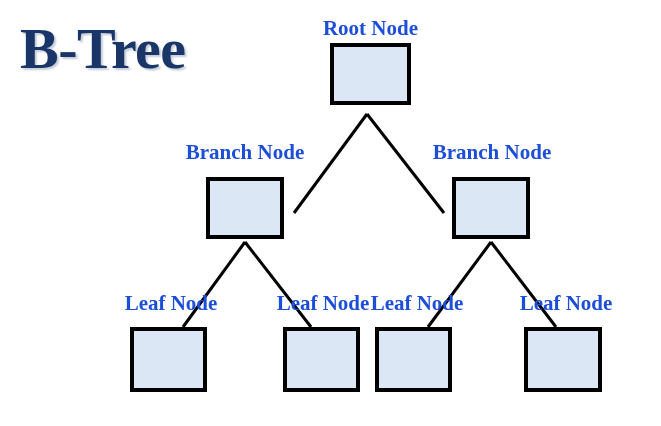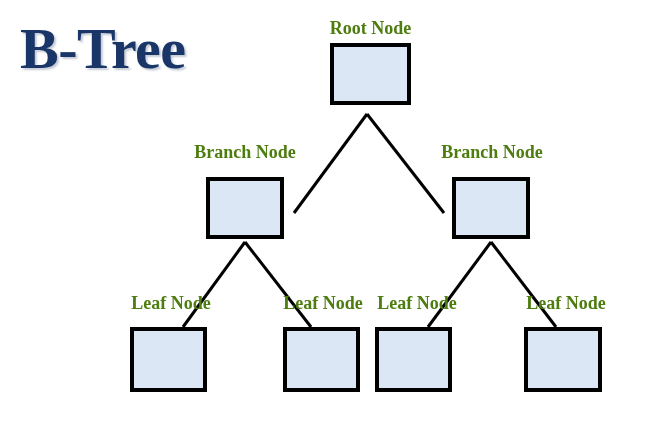--- a/index.html
+++ b/index.html
@@ -40,23 +40,23 @@
   .node {
     position: absolute;
     box-sizing: border-box;
     background: #dce7f5;
     border: 4px solid #000000;
   }
   .node-label {
     position: absolute;
     font-family: "Liberation Serif", "DejaVu Serif", serif;
     font-weight: bold;
-    font-size: 18px;
+    font-size: 21px;
     line-height: 20px;
-    color: #4d7c0f;
+    color: #1d4ed8;
     white-space: nowrap;
     text-align: center;
   }
 </style>
 </head>
 <body>
 
 <div id="canvas">
 
   <div class="diagram-title">B-Tree</div>

